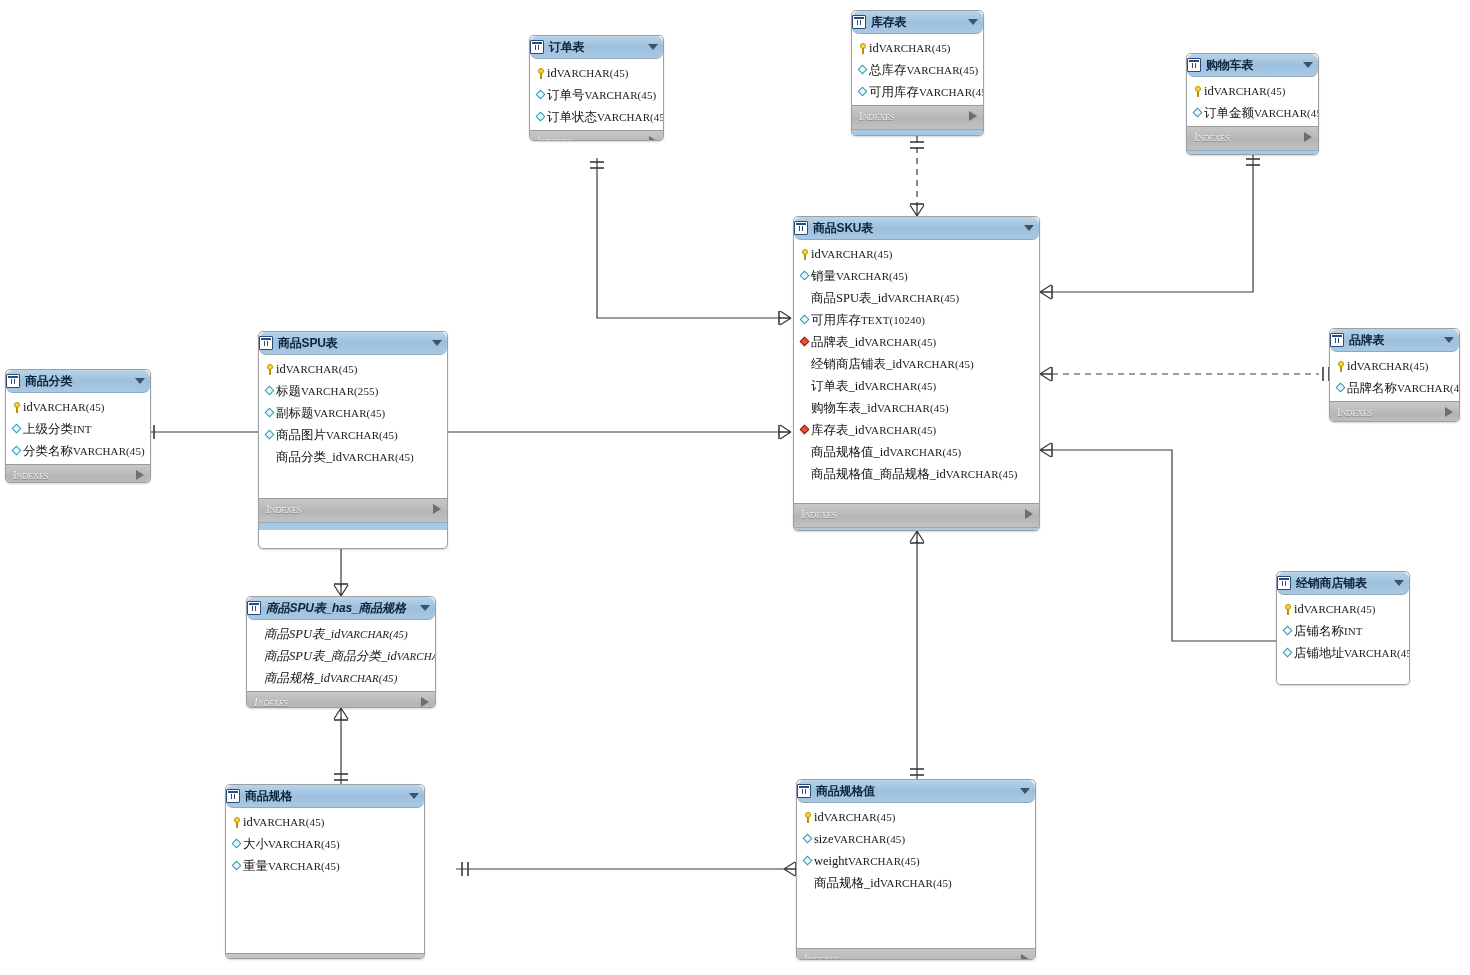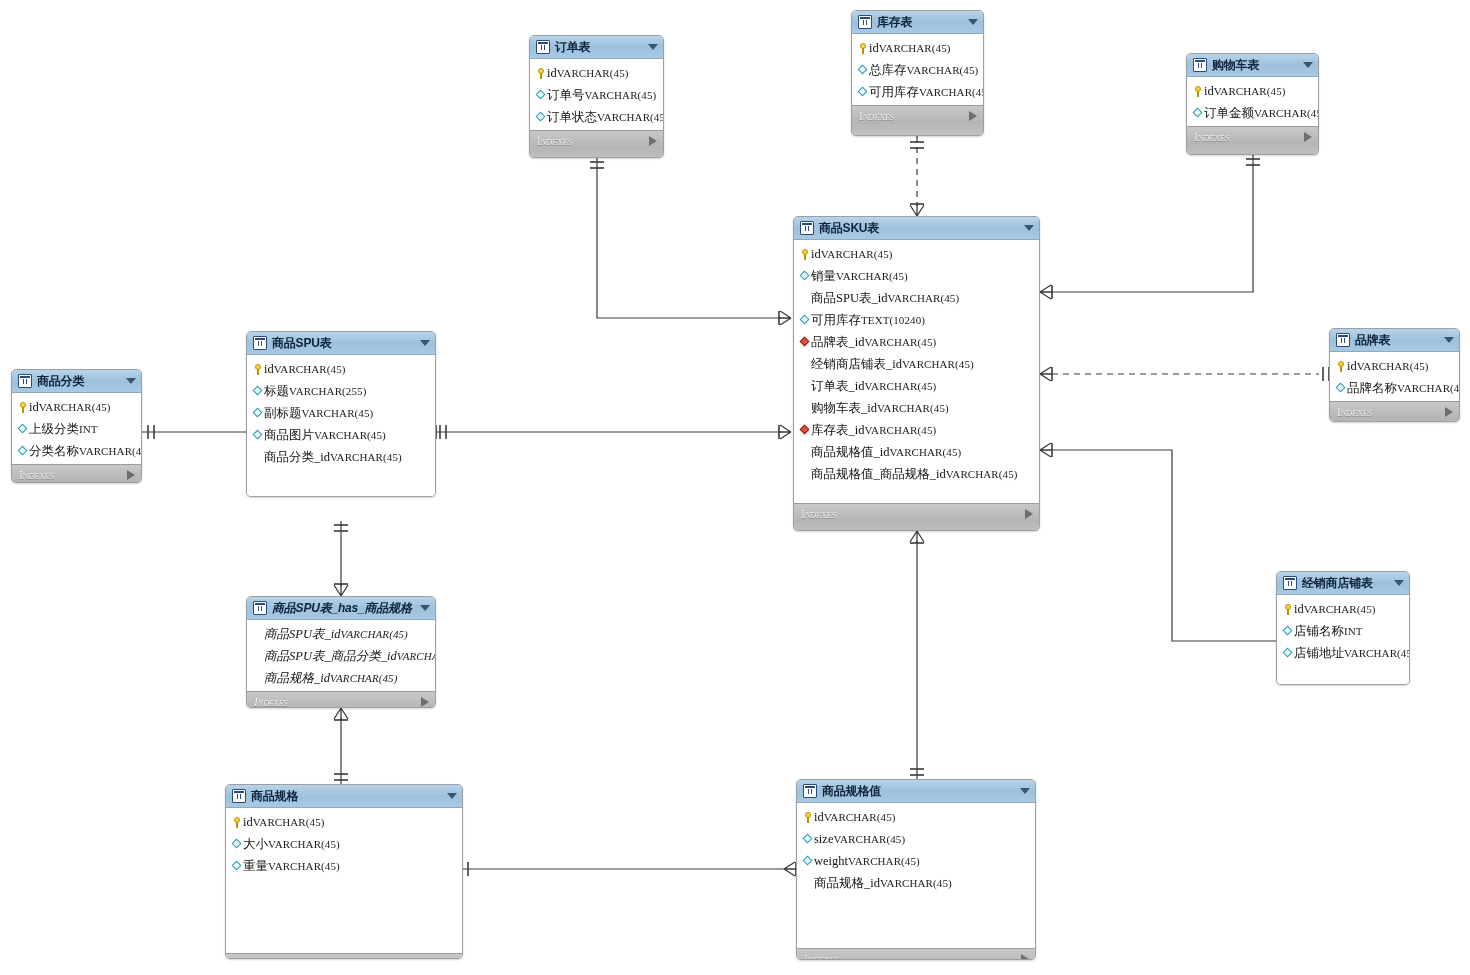--- a/index.html
+++ b/index.html
@@ -32,22 +32,23 @@
     box-shadow: 0 1px 2px rgba(0,0,0,0.18);
     overflow: hidden;
     z-index: 5;
   }
   .tbl-hd {
     height: 22px;
     background: linear-gradient(to bottom, #b9d4e8 0%, #9cc0dd 50%, #a9c9e3 100%);
     border-bottom: 1px solid #8fa9bd;
     display: flex;
     align-items: center;
-    padding: 0 5px 0 6px;
+    padding: 0 5px 0 0;
     gap: 5px;
+    border-radius: 7px;
   }
   .tbl-icon {
     width: 12px; height: 12px;
     flex: 0 0 12px;
     background: #ffffff;
     border: 1.5px solid #2a4b7c;
     border-radius: 1px;
     position: relative;
   }
   .tbl-icon::before {
@@ -157,21 +158,21 @@
   }
 
   .tbl-spacer { background: #ffffff; }
 
   .tbl-ft {
     height: 19px;
     background: linear-gradient(to bottom, #c8c8c8 0%, #b5b5b5 55%, #c2c2c2 100%);
     border-top: 1px solid #9b9b9b;
     display: flex;
     align-items: center;
-    padding: 0 6px 11px 7px;
+    padding: 0 6px 4px 7px;
   }
   .tbl-ft-label {
     font-family: "Liberation Serif", "DejaVu Serif", serif;
     font-size: 11.5px;
     color: #f2f2f2;
     text-shadow: 0 1px 0 rgba(0,0,0,0.35);
     font-variant: small-caps;
   }
   .tbl-ft-arrow {
     margin-left: auto;
@@ -282,21 +283,21 @@
 
     <g>
       <path d="M 917,779 L 917,541"></path>
       <use href="#one-v" x="917" y="772"></use>
       <use href="#crow-up" x="917" y="531"></use>
     </g>
   </g>
 </svg>
 
 <div id="tables-layer">
-    <div class="tbl" style="left: 529px; top: 35px; width: 135px; height: 123px;">
+    <div class="tbl" style="left: 529px; top: 35px; width: 135px; height: 106px;">
     <div class="tbl-hd">
       <span class="tbl-icon"></span>
       <span class="tbl-title">订单表</span>
       <span class="tbl-caret"></span>
     </div>
     <div class="tbl-body">
         <div class="fld">
           <span class="fld-ico ico-pk"></span>
           <span class="fld-name">id</span>
           <span class="fld-type">VARCHAR(45)</span>
@@ -367,21 +368,21 @@
           <span class="fld-type">VARCHAR(45)</span>
         </div>
       </div>
     <div class="tbl-spacer" style="height: 0px;"></div>
     <div class="tbl-ft">
       <span class="tbl-ft-label">Indexes</span>
       <span class="tbl-ft-arrow"></span>
     </div>
     <div class="tbl-strip"></div>
   </div>
-    <div class="tbl" style="left: 11px; top: 369px; width: 131px; height: 114px;">
+    <div class="tbl" style="left: 5px; top: 369px; width: 146px; height: 114px;">
     <div class="tbl-hd">
       <span class="tbl-icon"></span>
       <span class="tbl-title">商品分类</span>
       <span class="tbl-caret"></span>
     </div>
     <div class="tbl-body">
         <div class="fld">
           <span class="fld-ico ico-pk"></span>
           <span class="fld-name">id</span>
           <span class="fld-type">VARCHAR(45)</span>
@@ -397,21 +398,21 @@
           <span class="fld-type">VARCHAR(45)</span>
         </div>
       </div>
     <div class="tbl-spacer" style="height: 0px;"></div>
     <div class="tbl-ft">
       <span class="tbl-ft-label">Indexes</span>
       <span class="tbl-ft-arrow"></span>
     </div>
 
   </div>
-    <div class="tbl" style="left: 246px; top: 331px; width: 190px; height: 166px;">
+    <div class="tbl" style="left: 258px; top: 331px; width: 190px; height: 218px;">
     <div class="tbl-hd">
       <span class="tbl-icon"></span>
       <span class="tbl-title">商品SPU表</span>
       <span class="tbl-caret"></span>
     </div>
     <div class="tbl-body">
         <div class="fld">
           <span class="fld-ico ico-pk"></span>
           <span class="fld-name">id</span>
           <span class="fld-type">VARCHAR(45)</span>
@@ -592,21 +593,21 @@
           <span class="fld-type">VARCHAR(45)</span>
         </div>
       </div>
     <div class="tbl-spacer" style="height: 0px;"></div>
     <div class="tbl-ft">
       <span class="tbl-ft-label">Indexes</span>
       <span class="tbl-ft-arrow"></span>
     </div>
 
   </div>
-    <div class="tbl" style="left: 225px; top: 784px; width: 238px; height: 175px;">
+    <div class="tbl" style="left: 225px; top: 784px; width: 200px; height: 175px;">
     <div class="tbl-hd">
       <span class="tbl-icon"></span>
       <span class="tbl-title">商品规格</span>
       <span class="tbl-caret"></span>
     </div>
     <div class="tbl-body">
         <div class="fld">
           <span class="fld-ico ico-pk"></span>
           <span class="fld-name">id</span>
           <span class="fld-type">VARCHAR(45)</span>

